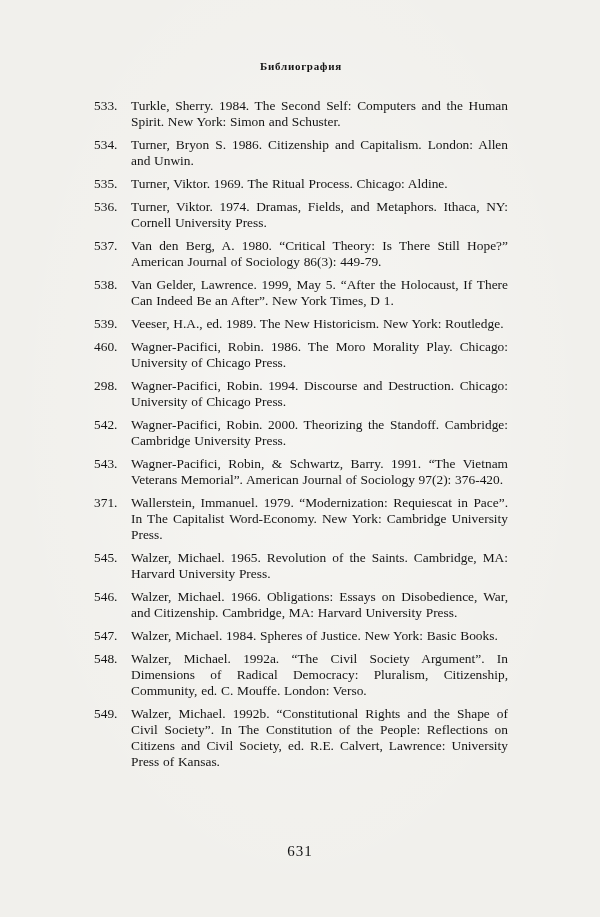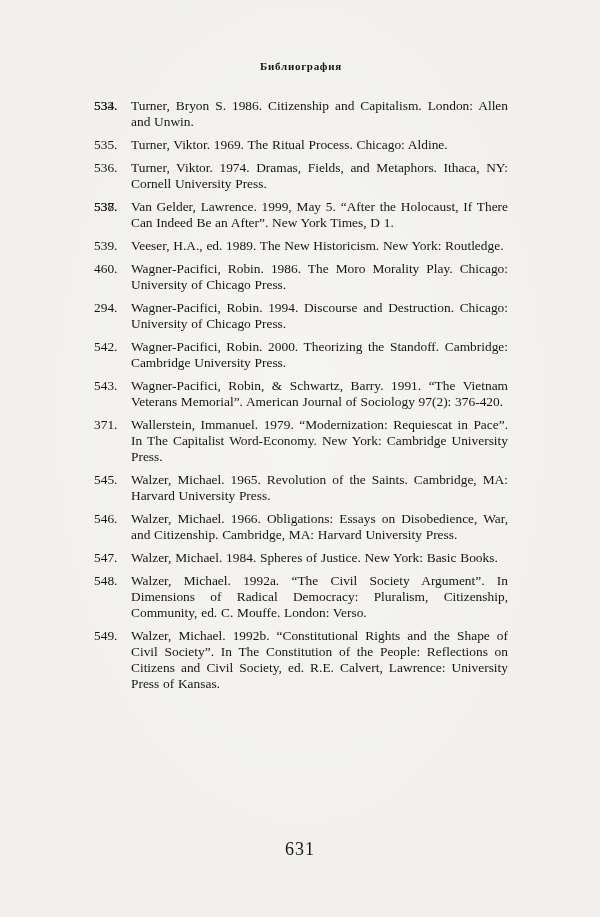--- a/index.html
+++ b/index.html
@@ -47,71 +47,73 @@
     left: 0;
     top: 0;
     white-space: nowrap;
   }
   .page-number {
     position: absolute;
     bottom: 57px;
     left: 0;
     right: 0;
     text-align: center;
-    font-size: 18px;
+    font-size: 15px;
     letter-spacing: 1px;
   }
 </style>
 </head>
 <body>
 
 <div class="page">
   <h1 class="page-header">Библиография</h1>
 
   <ol class="bib-list">
   <li class="bib-entry">
     <span class="entry-num">533.</span>
+    <span class="entry-text">Turkle, Sherry. 1984. The Second Self: Computers and the Human Spirit. New York: Simon and Schuster.</span>
   </li>
 
   <li class="bib-entry">
     <span class="entry-num">534.</span>
     <span class="entry-text">Turner, Bryon S. 1986. Citizenship and Capitalism. London: Allen and Unwin.</span>
   </li>
 
   <li class="bib-entry">
     <span class="entry-num">535.</span>
     <span class="entry-text">Turner, Viktor. 1969. The Ritual Process. Chicago: Aldine.</span>
   </li>
 
   <li class="bib-entry">
     <span class="entry-num">536.</span>
     <span class="entry-text">Turner, Viktor. 1974. Dramas, Fields, and Metaphors. Ithaca, NY: Cornell University Press.</span>
   </li>
 
   <li class="bib-entry">
     <span class="entry-num">537.</span>
+    <span class="entry-text">Van den Berg, A. 1980. “Critical Theory: Is There Still Hope?” American Journal of Sociology 86(3): 449-79.</span>
   </li>
 
   <li class="bib-entry">
     <span class="entry-num">538.</span>
     <span class="entry-text">Van Gelder, Lawrence. 1999, May 5. “After the Holocaust, If There Can Indeed Be an After”. New York Times, D 1.</span>
   </li>
 
   <li class="bib-entry">
     <span class="entry-num">539.</span>
     <span class="entry-text">Veeser, H.A., ed. 1989. The New Historicism. New York: Routledge.</span>
   </li>
 
   <li class="bib-entry">
     <span class="entry-num">460.</span>
     <span class="entry-text">Wagner-Pacifici, Robin. 1986. The Moro Morality Play. Chicago: University of Chicago Press.</span>
   </li>
 
   <li class="bib-entry">
-    <span class="entry-num">294.</span>
+    <span class="entry-num">298.</span>
     <span class="entry-text">Wagner-Pacifici, Robin. 1994. Discourse and Destruction. Chicago: University of Chicago Press.</span>
   </li>
 
   <li class="bib-entry">
     <span class="entry-num">542.</span>
     <span class="entry-text">Wagner-Pacifici, Robin. 2000. Theorizing the Standoff. Cambridge: Cambridge University Press.</span>
   </li>
 
   <li class="bib-entry">
     <span class="entry-num">543.</span>

